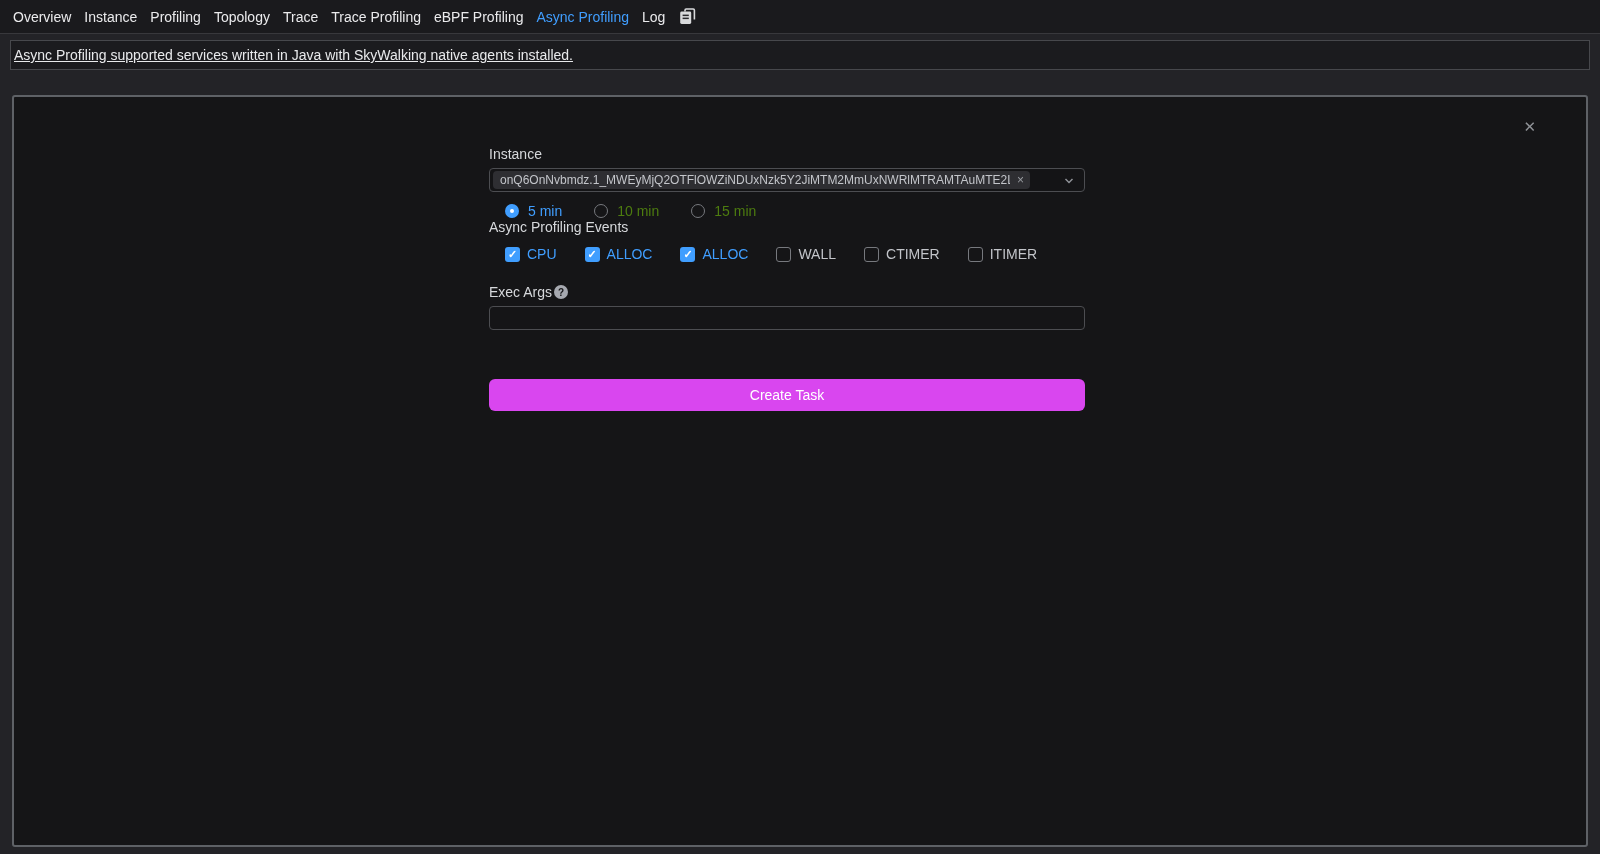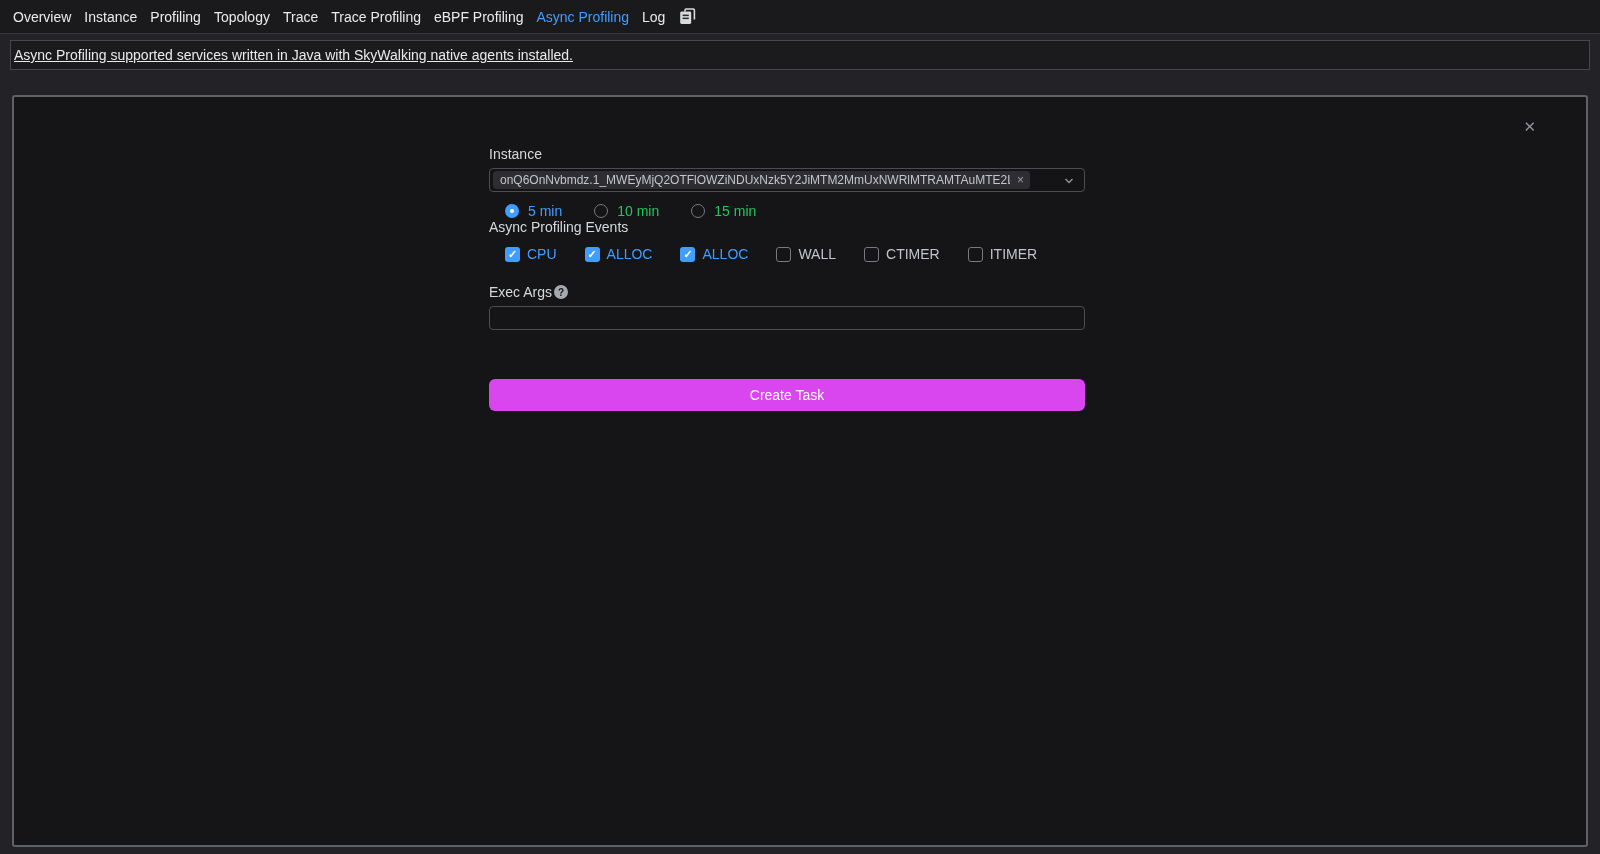--- a/index.html
+++ b/index.html
@@ -59,21 +59,21 @@
   .row { display:flex; align-items:center;padding-left:16px; }
   .radio-row { gap:32px; margin-top:11px; }
   .radio-item { display:flex; align-items:center; cursor:pointer; }
   .radio-circle { width:14px; height:14px; border-radius:50%; position:relative; flex:none; }
   .radio-circle.checked { background:#409eff; }
   .radio-circle.checked::after {
     content:""; position:absolute; left:5px; top:5px; width:4px; height:4px;
     background:#fff; border-radius:50%;
   }
   .radio-circle.unchecked { border:1px solid #77797e; background:transparent; }
-  .radio-label { font-size:14px; color:#22c55e; margin-left:9px; }
+  .radio-label { font-size:14px; color:#4d7c0f; margin-left:9px; }
   .radio-item.selected .radio-label { color:#409eff; }
 
   .mt-sect2 { }
   .checkbox-row { gap:28px; margin-top:11px; }
   .cb-item { display:flex; align-items:center; cursor:pointer; }
   .cb { width:15px; height:15px; border-radius:3px; flex:none;
         display:flex; align-items:center; justify-content:center; }
   .cb.checked { background:#409eff; color:#fff; font-size:11px; font-weight:700; line-height:1; }
   .cb.unchecked { border:1px solid #77797e; background:transparent; }
   .cb-label { font-size:14px; margin-left:7px; color:#c2c4c9; }

